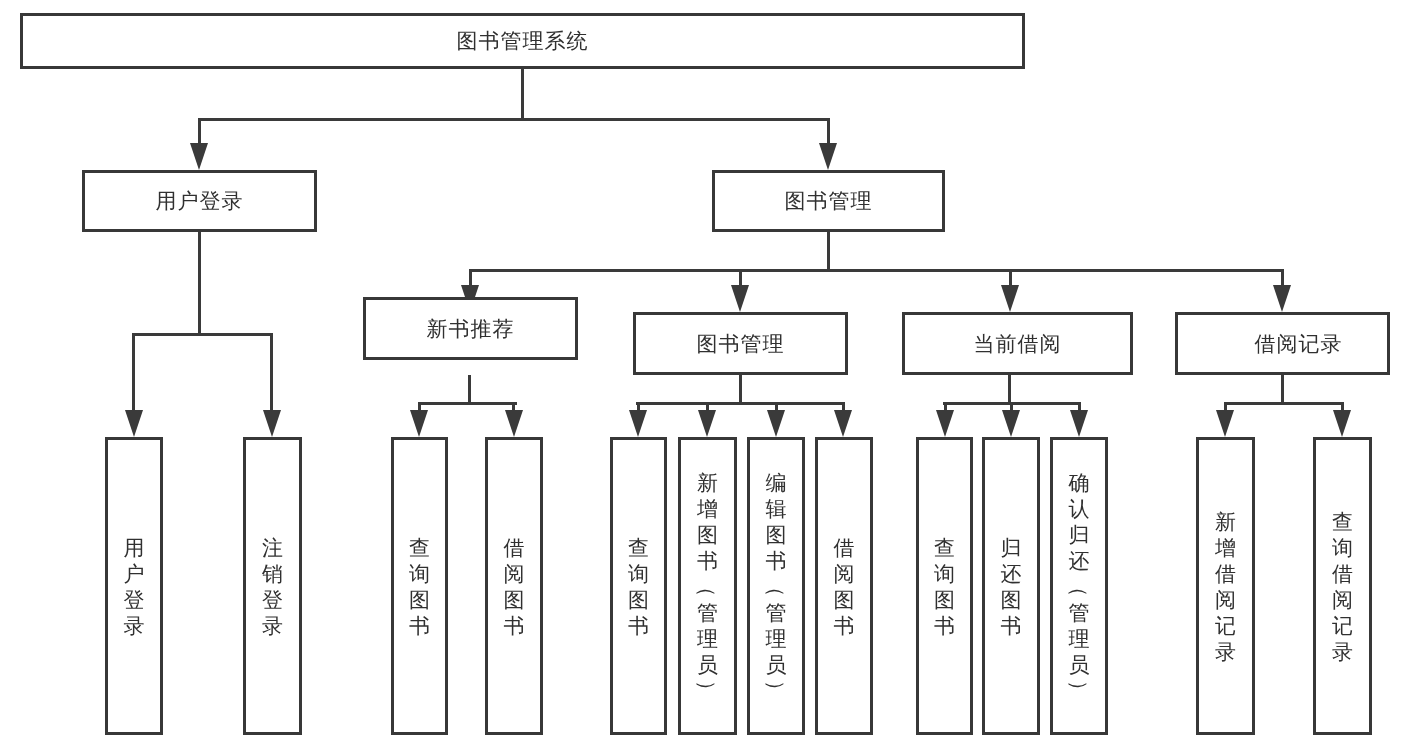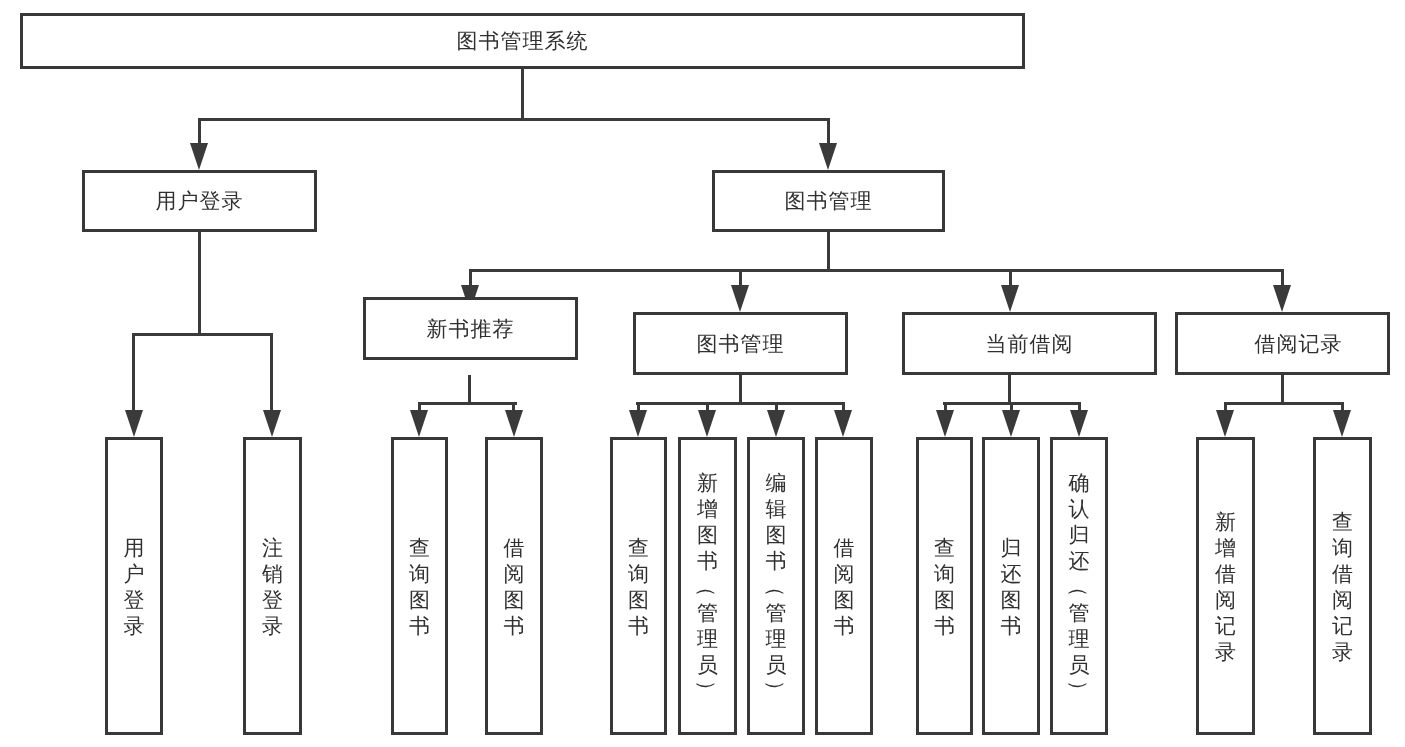--- a/index.html
+++ b/index.html
@@ -128,21 +128,21 @@
   <div class="node" style="left:82px;top:170px;width:235px;height:62px;">
     <span class="hlabel">用户登录</span>
   </div>
 
   <div class="node" style="left:363px;top:297px;width:215px;height:63px;">
     <span class="hlabel">新书推荐</span>
   </div>
   <div class="node" style="left:633px;top:312px;width:215px;height:63px;">
     <span class="hlabel">图书管理</span>
   </div>
-  <div class="node" style="left:902px;top:312px;width:255px;height:63px;">
+  <div class="node" style="left:902px;top:312px;width:231px;height:63px;">
     <span class="hlabel">当前借阅</span>
   </div>
   <div class="node" style="left:1175px;top:312px;width:215px;height:63px;padding-left:32px;">
     <span class="hlabel">借阅记录</span>
   </div>
 
   <div class="node" style="left:105px;top:437px;width:58px;height:298px;">
     <span class="vtext">
         <div>用</div>
         <div>户</div>

